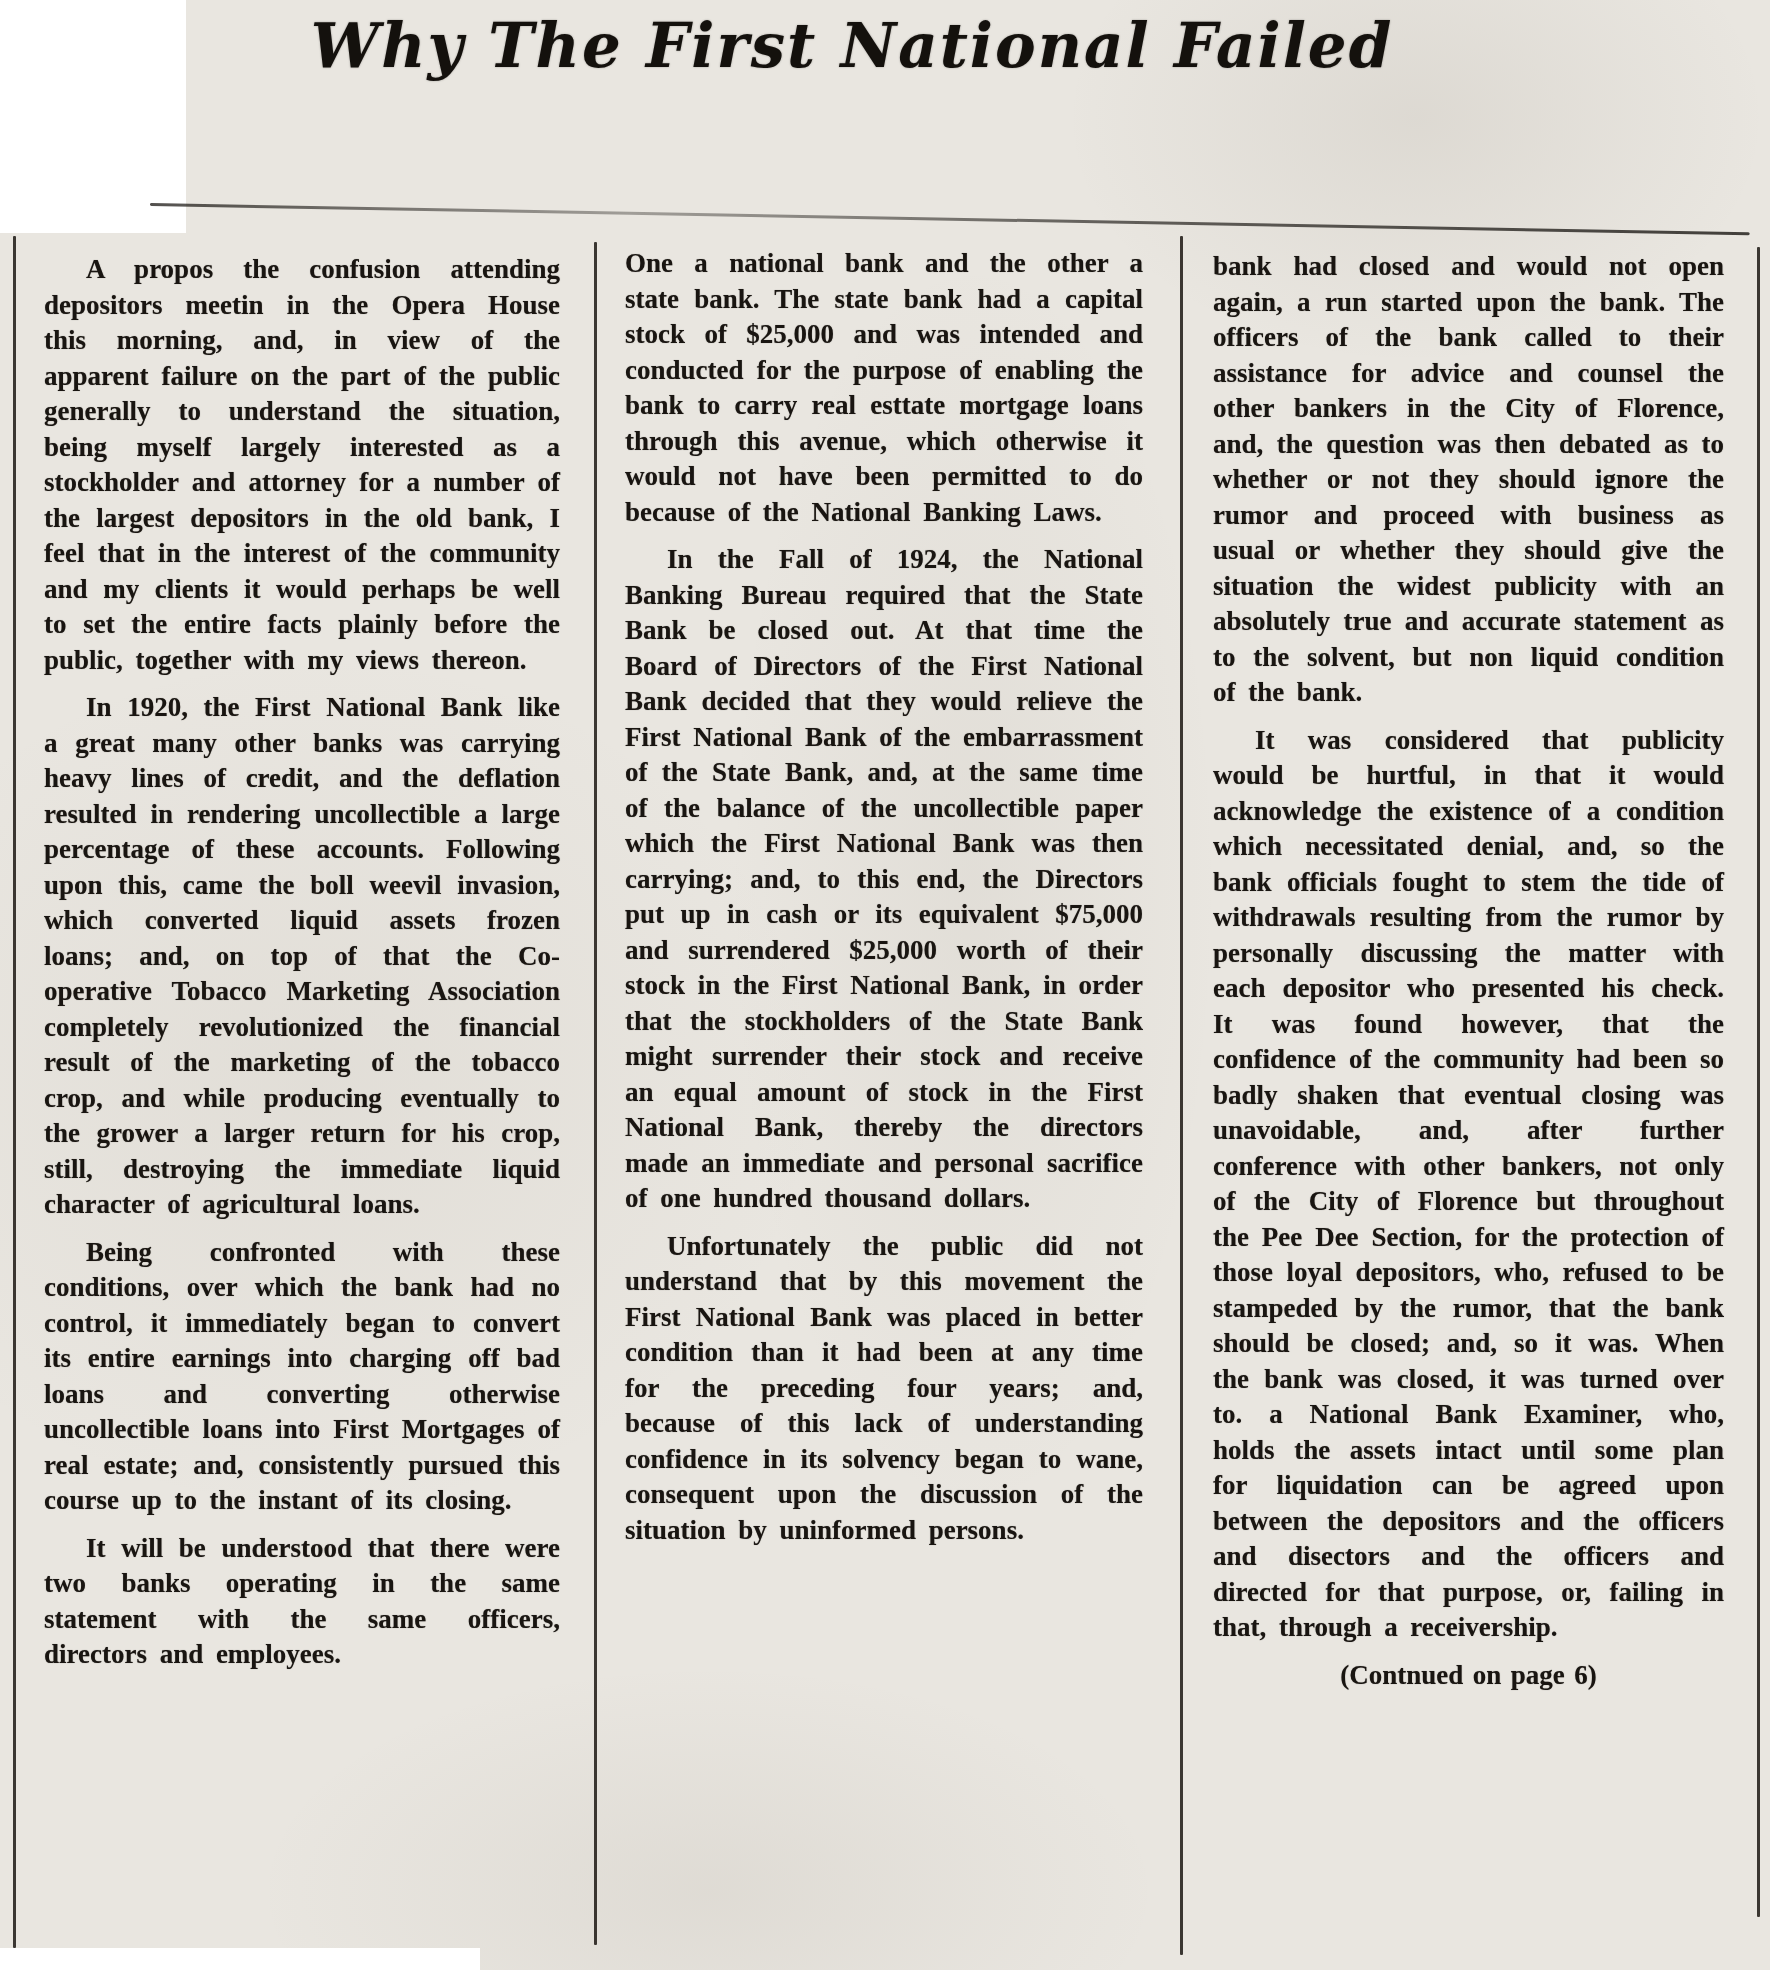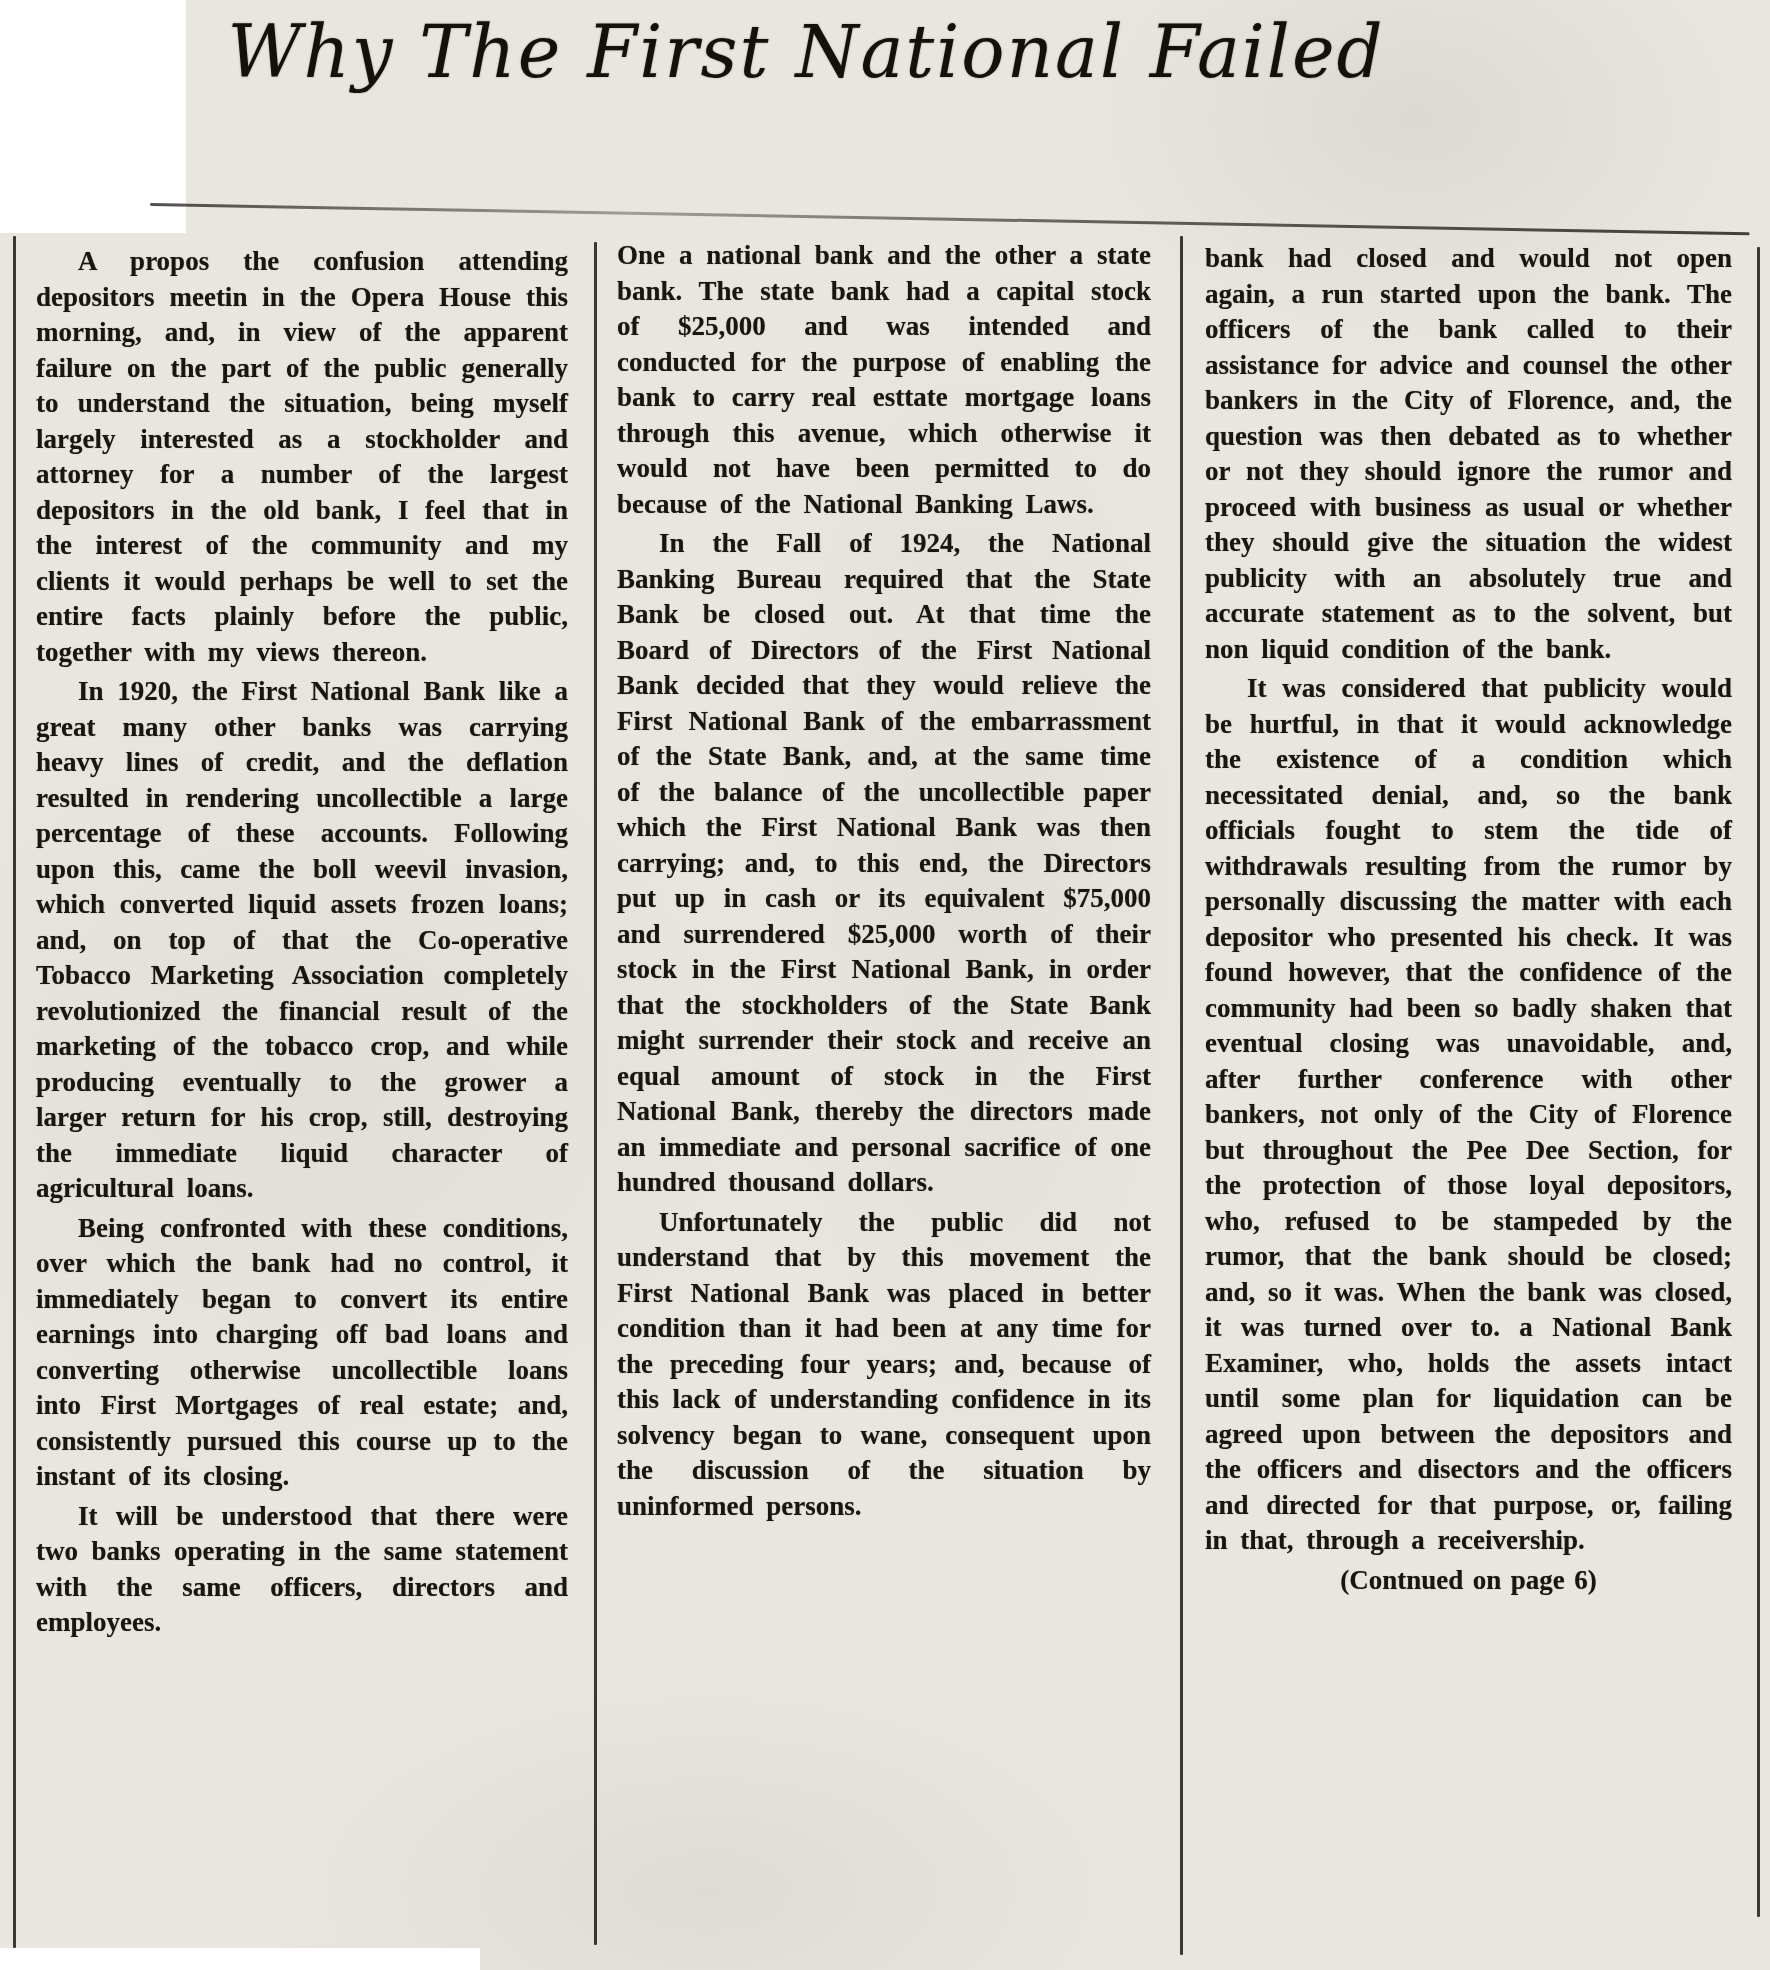--- a/index.html
+++ b/index.html
@@ -22,26 +22,27 @@
   }
   .cutout-bl {
     position: absolute; left: 0; top: 1948px; width: 480px; height: 22px;
     background: #ffffff;
   }
   .headline {
     position: absolute; left: 0; top: 10px; width: 1612px;
     text-align: center;
     font-family: "DejaVu Serif", serif;
     font-style: italic;
-    font-weight: 400;
-    font-size: 72px;
+    font-weight: 700;
+    font-size: 61px;
     letter-spacing: 2px;
     color: #14110d;
     text-shadow: 0 0 2px rgba(20,17,13,0.35);
     white-space: nowrap;
+    padding-left: 46px;
   }
   .byline {
     position: absolute; left: 300px; top: 130px; width: 1200px;
     text-align: center;
     font-family: "Liberation Serif", serif;
     font-weight: 700;
     font-size: 44px;
     letter-spacing: 2px;
     color: #17130f;
     text-shadow: 0 0 1px rgba(25,20,15,0.4);
@@ -72,21 +73,21 @@
     line-height: 35.5px;
     color: #191511;
     text-align: justify;
     word-spacing: 0.22em;
     text-shadow: 0 0 1px rgba(25,20,15,0.42);
     hyphens: auto;
   }
   .col-1 { left: 32px;   top: 240px; width: 540px; }
   .col-2 { left: 613px;  top: 234px; width: 542px; }
   .col-3 { left: 1201px; top: 237px; width: 535px; }
-  .col p { margin: 4px; }
+  .col p { margin: 12px; }
   .col p.indent { text-indent: 42px; }
   .col p.center { text-align: center; text-indent: 0; word-spacing: 0.1em; }
 </style>
 </head>
 <body>
 
 <div class="page">
 
   <div class="cutout-tl"></div>
   <div class="cutout-bl"></div>

